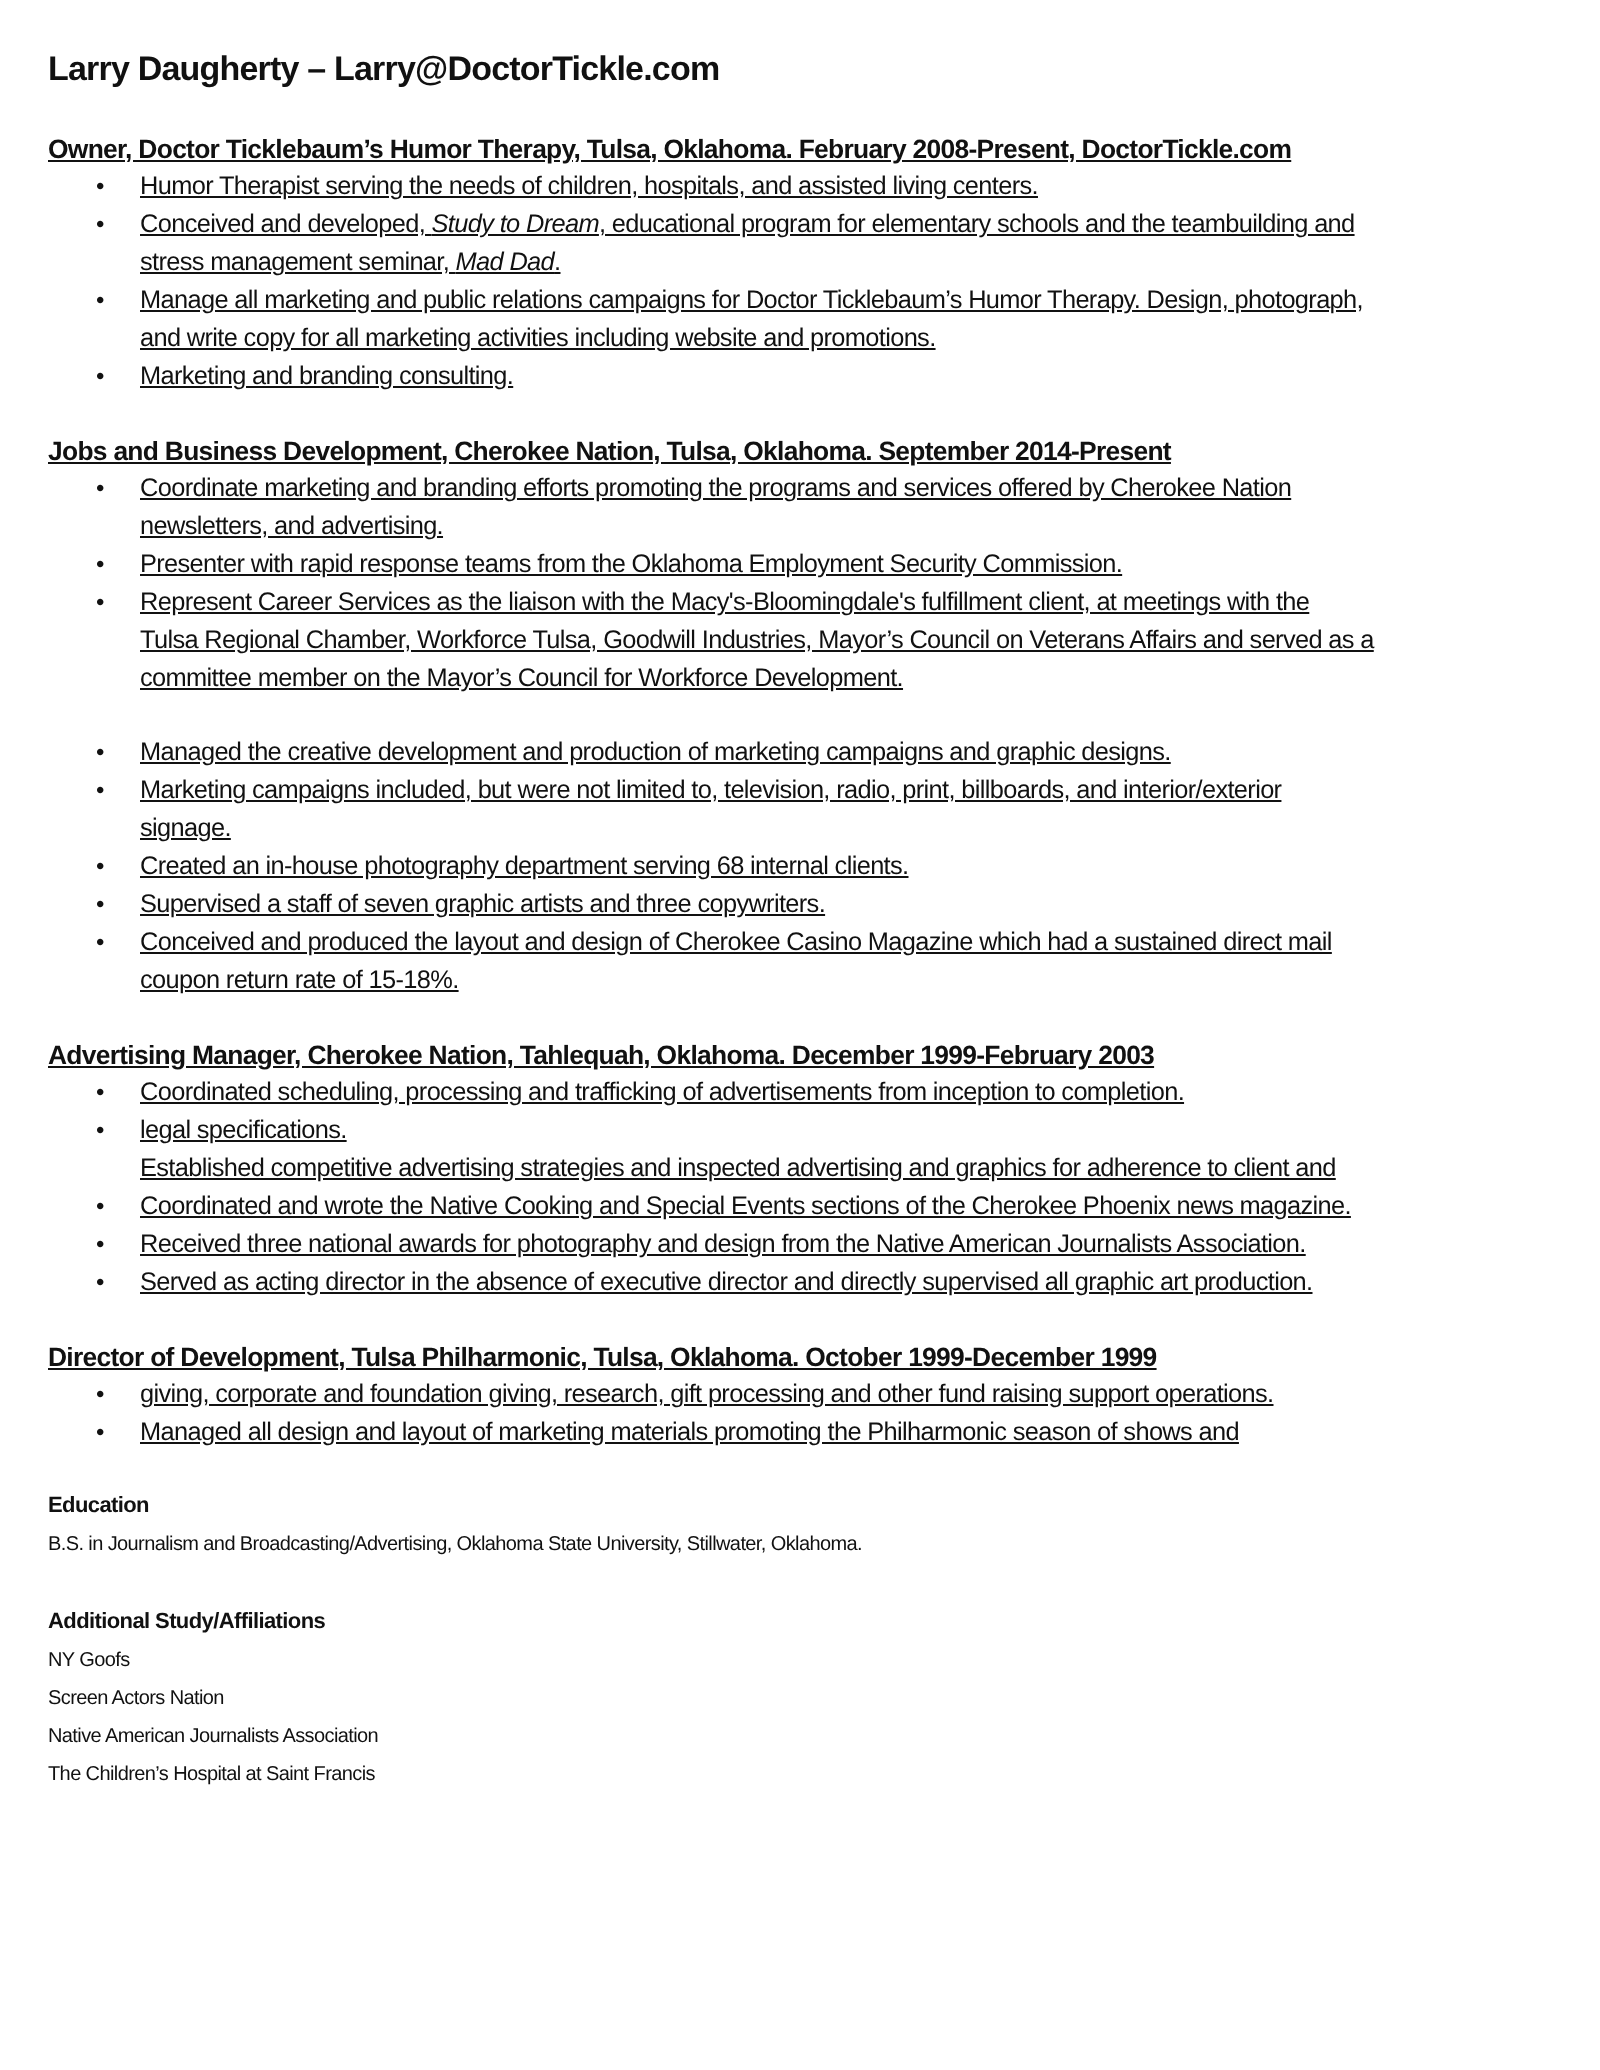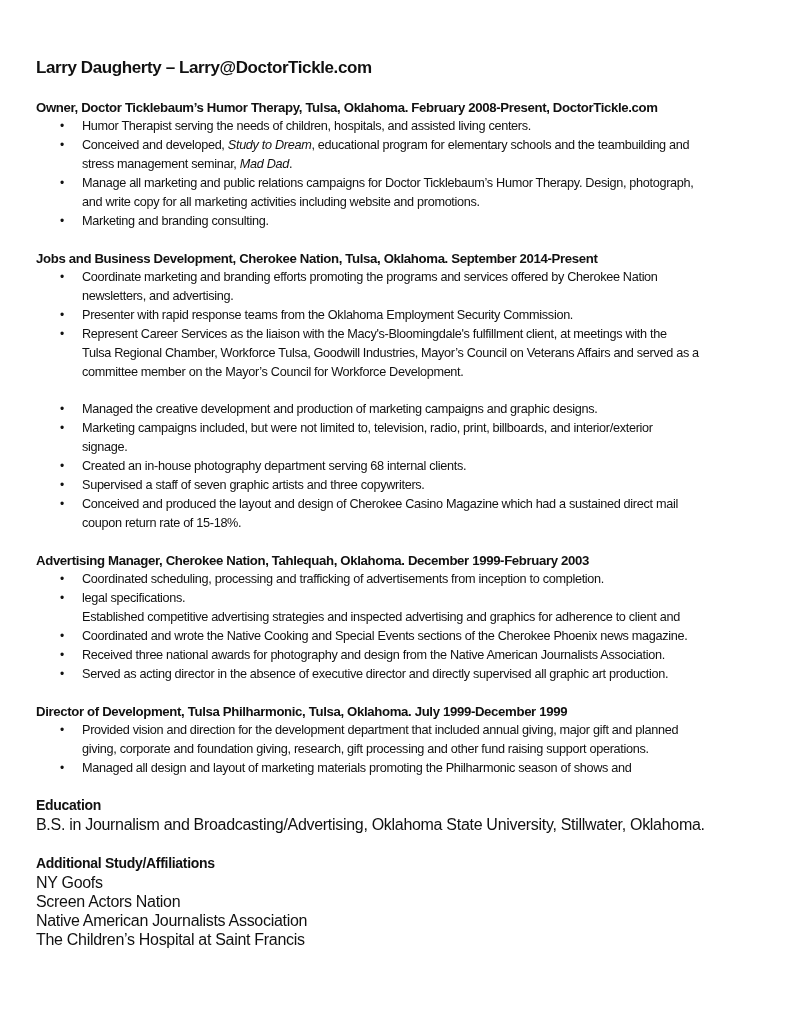--- a/index.html
+++ b/index.html
@@ -1,26 +1,26 @@
 <!DOCTYPE html>
 <html><head>
 <meta charset="utf-8">
 <style>
   html, body { margin: 0; padding: 0; background: #ffffff; }
   body { width: 800px; height: 1035px; overflow: hidden; position: relative; color: #111; }
-  .page { position: absolute; left: 36px; top: 24px; width: 760px; font-family: "Liberation Sans", sans-serif; margin-top: 33px; }
+  .page { position: absolute; left: 24px; top: 24px; width: 760px; font-family: "Liberation Sans", sans-serif; }
   .name-line { font-size: 17px; font-weight: bold; letter-spacing: -0.4px; height: 22px; line-height: 22px; margin: 0 0 19px 0; }
-  .job { margin-bottom: 18px; }
+  .job { margin-bottom: 18px; text-decoration: underline; }
   .job-title { font-size: 13.2px; font-weight: bold; letter-spacing: -0.35px; line-height: 19px; margin: 0; white-space: nowrap; }
   ul { margin: 0; padding: 0; list-style: none; }
   li { position: relative; padding-left: 46px; font-size: 12.7px; letter-spacing: -0.32px; line-height: 19px; white-space: nowrap; }
   li .bullet { position: absolute; left: 24px; top: 0; font-size: 12px; }
   .txt { display: block; }
-  .section-head { font-size: 14px; font-weight: bold; letter-spacing: -0.3px; line-height: 19px; }
-  .plain { font-size: 16px; letter-spacing: -0.3px; line-height: 19px; }
+  .section-head { font-size: 11px; font-weight: bold; letter-spacing: -0.3px; line-height: 19px; }
+  .plain { font-size: 10px; letter-spacing: -0.3px; line-height: 19px; }
   .edu { margin-bottom: 20px; }
 </style>
 </head>
 <body>
 
 <div class="page">
   <div class="name-line">Larry Daugherty – Larry@DoctorTickle.com</div>
 
   <div id="jobs">
       <div class="job">
@@ -112,25 +112,24 @@
             <span class="bullet">•</span>
             <span class="txt">Received three national awards for photography and design from the Native American Journalists Association.</span>
           </li>
           <li>
             <span class="bullet">•</span>
             <span class="txt">Served as acting director in the absence of executive director and directly supervised all graphic art production.</span>
           </li>
         </ul>
       </div>
       <div class="job">
-        <div class="job-title">Director of Development, Tulsa Philharmonic, Tulsa, Oklahoma. July 1999-December 1999</div>
+        <div class="job-title">Director of Development, Tulsa Philharmonic, Tulsa, Oklahoma. October 1999-December 1999</div>
         <ul>
           <li>
             <span class="bullet">•</span>
-            <span class="txt">Provided vision and direction for the development department that included annual giving, major gift and planned</span>
             <span class="txt">giving, corporate and foundation giving, research, gift processing and other fund raising support operations.</span>
           </li>
           <li>
             <span class="bullet">•</span>
             <span class="txt">Managed all design and layout of marketing materials promoting the Philharmonic season of shows and</span>
           </li>
         </ul>
       </div>
     </div>
 

